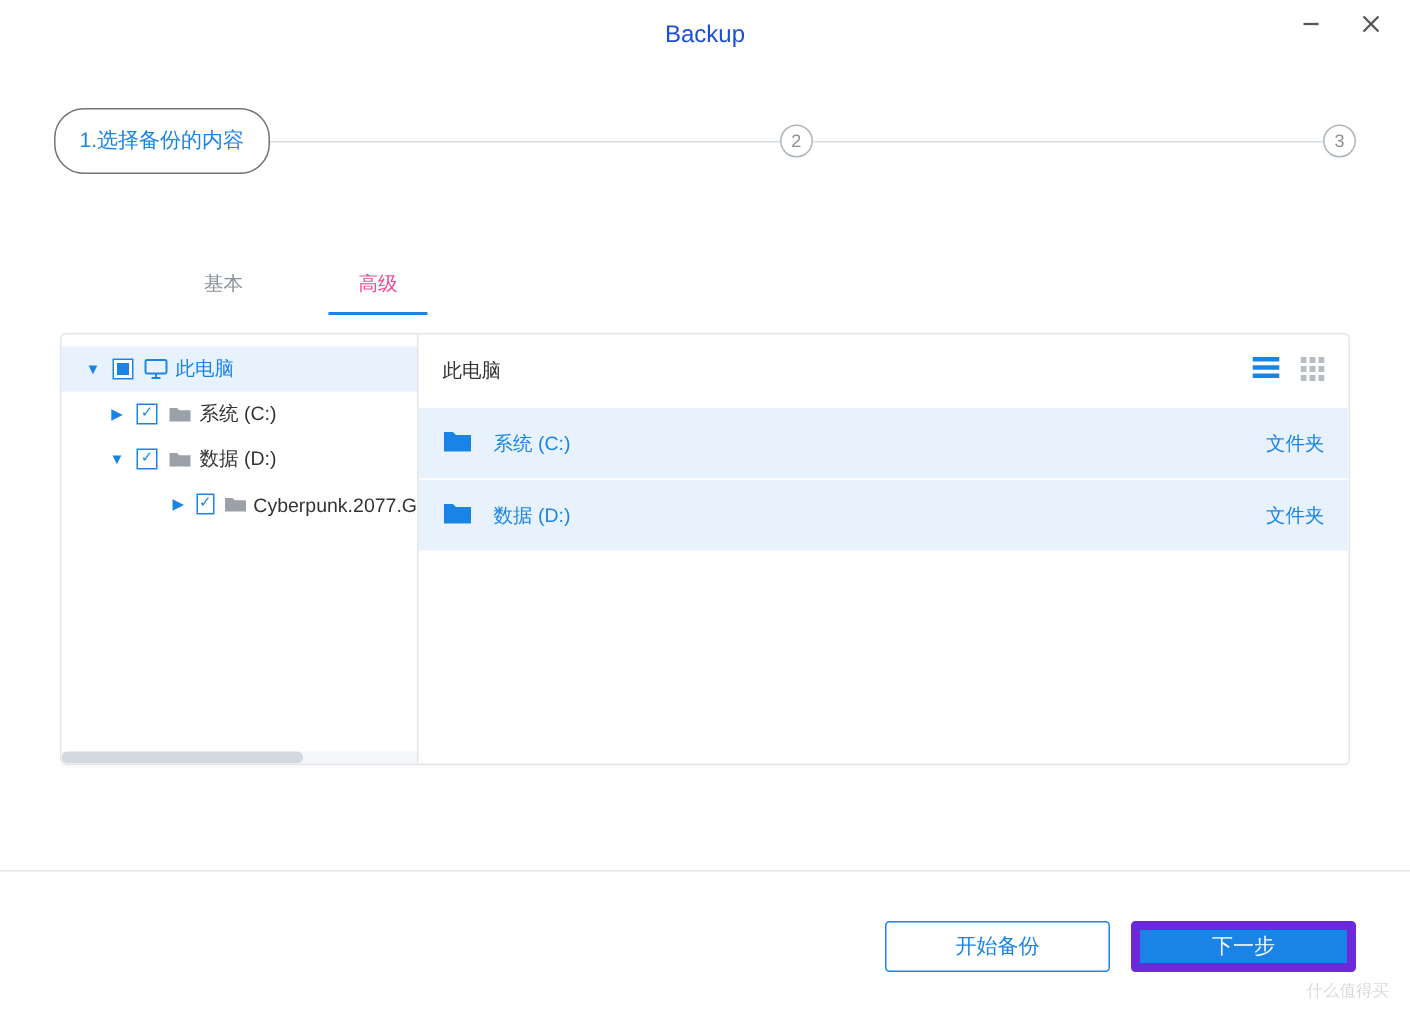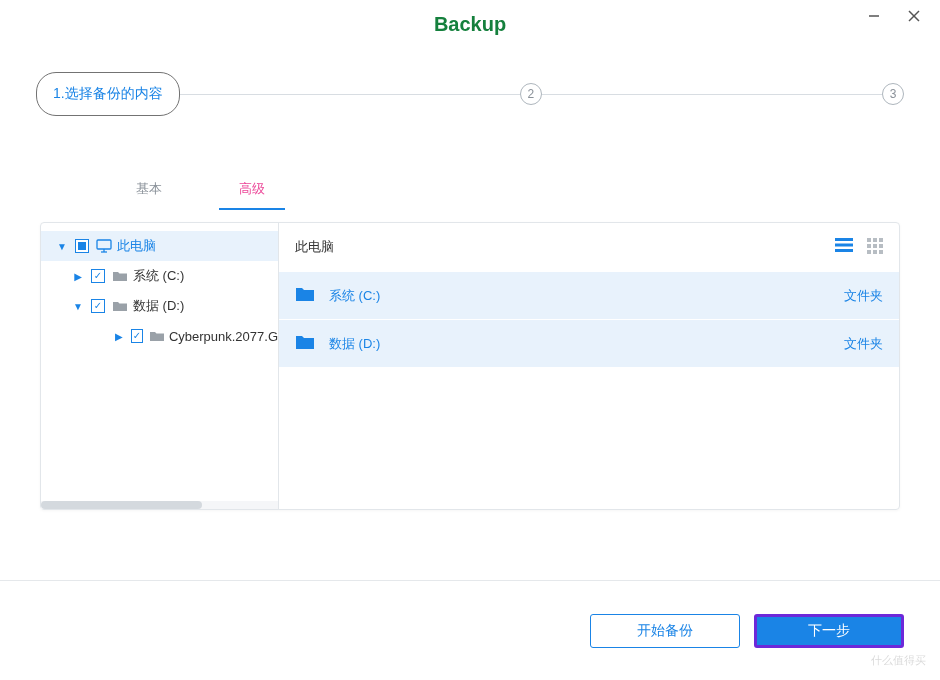--- a/index.html
+++ b/index.html
@@ -1,19 +1,19 @@
 <!DOCTYPE html>
 <html><head>
 <meta charset="utf-8">
 <style>
 * { margin: 0; padding: 0; box-sizing: border-box; font-family: "Microsoft YaHei", Arial, sans-serif; }
 body { width: 940px; height: 680px; background: #fff; overflow: hidden; position: relative; }
 
 .titlebar { height: 48px; display: flex; align-items: center; justify-content: center; position: relative; }
-.titlebar-title { font-size: 20px; color: #15803d; font-weight: bold; }
+.titlebar-title { font-size: 16px; color: #1d4ed8; }
 .titlebar-controls { position: absolute; right: 8px; top: 0; display: flex; gap: 4px; }
 .titlebar-btn { width: 36px; height: 32px; display: flex; align-items: center; justify-content: center; cursor: pointer; color: #555; }
 
 .stepper { display: flex; align-items: center; padding: 24px 36px 8px; }
 .step-pill { border: 1px solid #737373; border-radius: 20px; padding: 12px 16px; color: #1a84e6; font-size: 14px; }
 .step-line { flex: 1; height: 1px; background: #d8dde2; }
 .step-circle { width: 22px; height: 22px; border-radius: 50%; border: 1px solid #aeb6bd; color: #8a9199; font-size: 12px; display: flex; align-items: center; justify-content: center; }
 
 .tabs { display: flex; gap: 37px; padding: 48px 0 0 80px; border-bottom: none; margin-left: 36px; }
 .tab { padding: 8px 20px 10px; font-size: 13px; color: #8a9199; cursor: pointer; border-bottom: 2px solid transparent; }
@@ -44,21 +44,21 @@
 .detail-row { height:48px; display:flex; align-items:center; padding:0 16px; background:#e8f2fc; border-top:1px solid #fff; font-size:13px; color:#1a84e6; }
 .detail-row .folder-ic { margin-right:14px; }
 .detail-row .kind { margin-left:auto; }
 
 .footer { position:absolute; bottom:0; left:0; right:0; height:100px; border-top:1px solid #e5e8eb; display:flex; align-items:center; padding:0 36px; background:#fff; }
 .footer-text { font-size:13px; color:#333; }
 .footer-text b { font-weight:600; }
 .footer-btns { margin-left:auto; display:flex; gap:14px; }
 .btn { width:150px; height:34px; border-radius:3px; font-size:14px; display:flex; align-items:center; justify-content:center; cursor:pointer; }
 .btn-outline { border:1px solid #1a84e6; color:#1a84e6; background:#fff; }
-.btn-primary { background:#1a84e6; color:#fff; border:3px solid #6d28d9; }
+.btn-primary { background:#1a84e6; color:#fff; border:6px solid #6d28d9; }
 
 .watermark { position:absolute; right:14px; bottom:12px; opacity:0.15; font-size:11px; color:#000; }
 </style>
 </head>
 <body>
 
 <div class="titlebar">
   <span class="titlebar-title">Backup</span>
   <div class="titlebar-controls">
     <div class="titlebar-btn">

